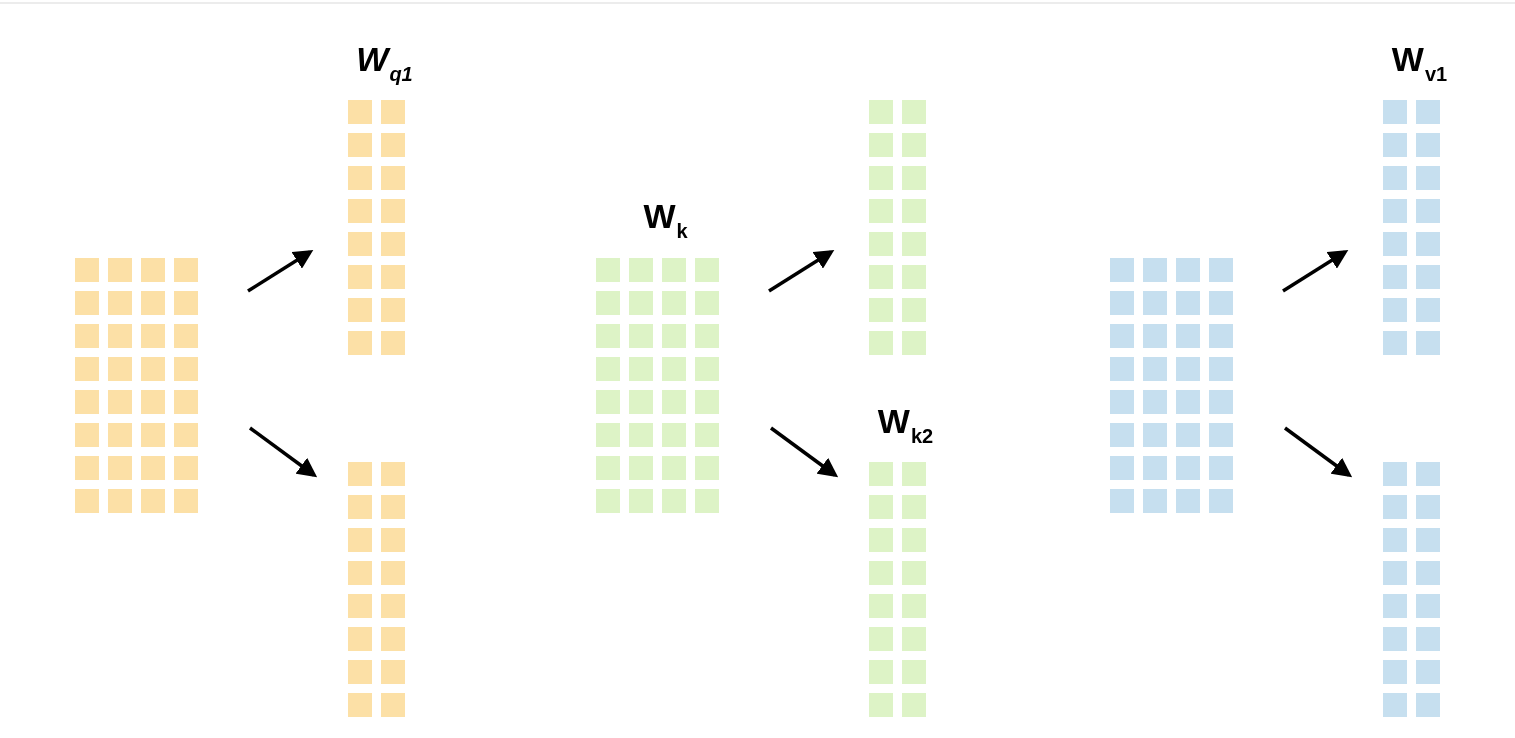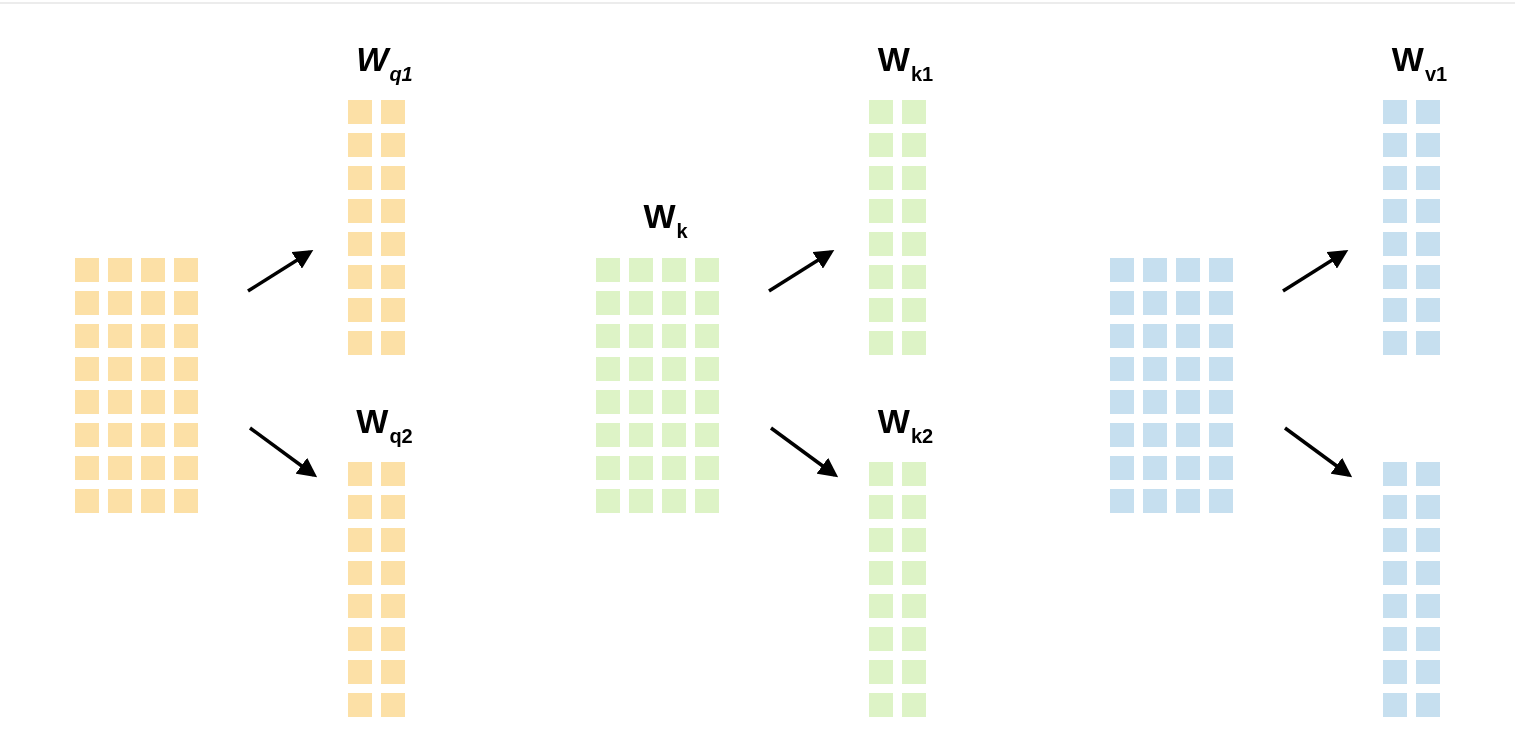--- a/index.html
+++ b/index.html
@@ -126,21 +126,20 @@
         <div class="cell" style="background: rgb(252, 224, 166);"></div>
         <div class="cell" style="background: rgb(252, 224, 166);"></div>
         <div class="cell" style="background: rgb(252, 224, 166);"></div>
         <div class="cell" style="background: rgb(252, 224, 166);"></div>
         <div class="cell" style="background: rgb(252, 224, 166);"></div>
         <div class="cell" style="background: rgb(252, 224, 166);"></div>
         <div class="cell" style="background: rgb(252, 224, 166);"></div>
         <div class="cell" style="background: rgb(252, 224, 166);"></div>
         <div class="cell" style="background: rgb(252, 224, 166);"></div>
       </div>
-      <div class="mlabel" style="left: 241.5px; top: 404px; width: 120px;"><span>W</span><span class="sub">q2</span></div>
       <div class="matrix" style="left: 273px; top: 462px; grid-template-columns: repeat(2, 24px);">
         <div class="cell" style="background: rgb(252, 224, 166);"></div>
         <div class="cell" style="background: rgb(252, 224, 166);"></div>
         <div class="cell" style="background: rgb(252, 224, 166);"></div>
         <div class="cell" style="background: rgb(252, 224, 166);"></div>
         <div class="cell" style="background: rgb(252, 224, 166);"></div>
         <div class="cell" style="background: rgb(252, 224, 166);"></div>
         <div class="cell" style="background: rgb(252, 224, 166);"></div>
         <div class="cell" style="background: rgb(252, 224, 166);"></div>
         <div class="cell" style="background: rgb(252, 224, 166);"></div>
@@ -191,21 +190,20 @@
       </div>
       <svg class="arrows" viewBox="0 0 110 270">
         <defs>
           <marker id="ah-key" viewBox="0 0 10 10" refX="8" refY="5" markerWidth="5.6" markerHeight="5.6" orient="auto-start-reverse">
             <path d="M0,0 L10,5 L0,10 z" fill="#000000"></path>
           </marker>
         </defs>
         <line x1="18" y1="66" x2="80" y2="27" stroke="#000000" stroke-width="3.5" marker-end="url(#ah-key)"></line>
         <line x1="20" y1="203" x2="84" y2="250" stroke="#000000" stroke-width="3.5" marker-end="url(#ah-key)"></line>
       </svg>
-      <div class="mlabel" style="left: 241.5px; top: 42px; width: 120px;"><span>W</span><span class="sub">k1</span></div>
       <div class="matrix" style="left: 273px; top: 100px; grid-template-columns: repeat(2, 24px);">
         <div class="cell" style="background: rgb(221, 243, 198);"></div>
         <div class="cell" style="background: rgb(221, 243, 198);"></div>
         <div class="cell" style="background: rgb(221, 243, 198);"></div>
         <div class="cell" style="background: rgb(221, 243, 198);"></div>
         <div class="cell" style="background: rgb(221, 243, 198);"></div>
         <div class="cell" style="background: rgb(221, 243, 198);"></div>
         <div class="cell" style="background: rgb(221, 243, 198);"></div>
         <div class="cell" style="background: rgb(221, 243, 198);"></div>
         <div class="cell" style="background: rgb(221, 243, 198);"></div>

